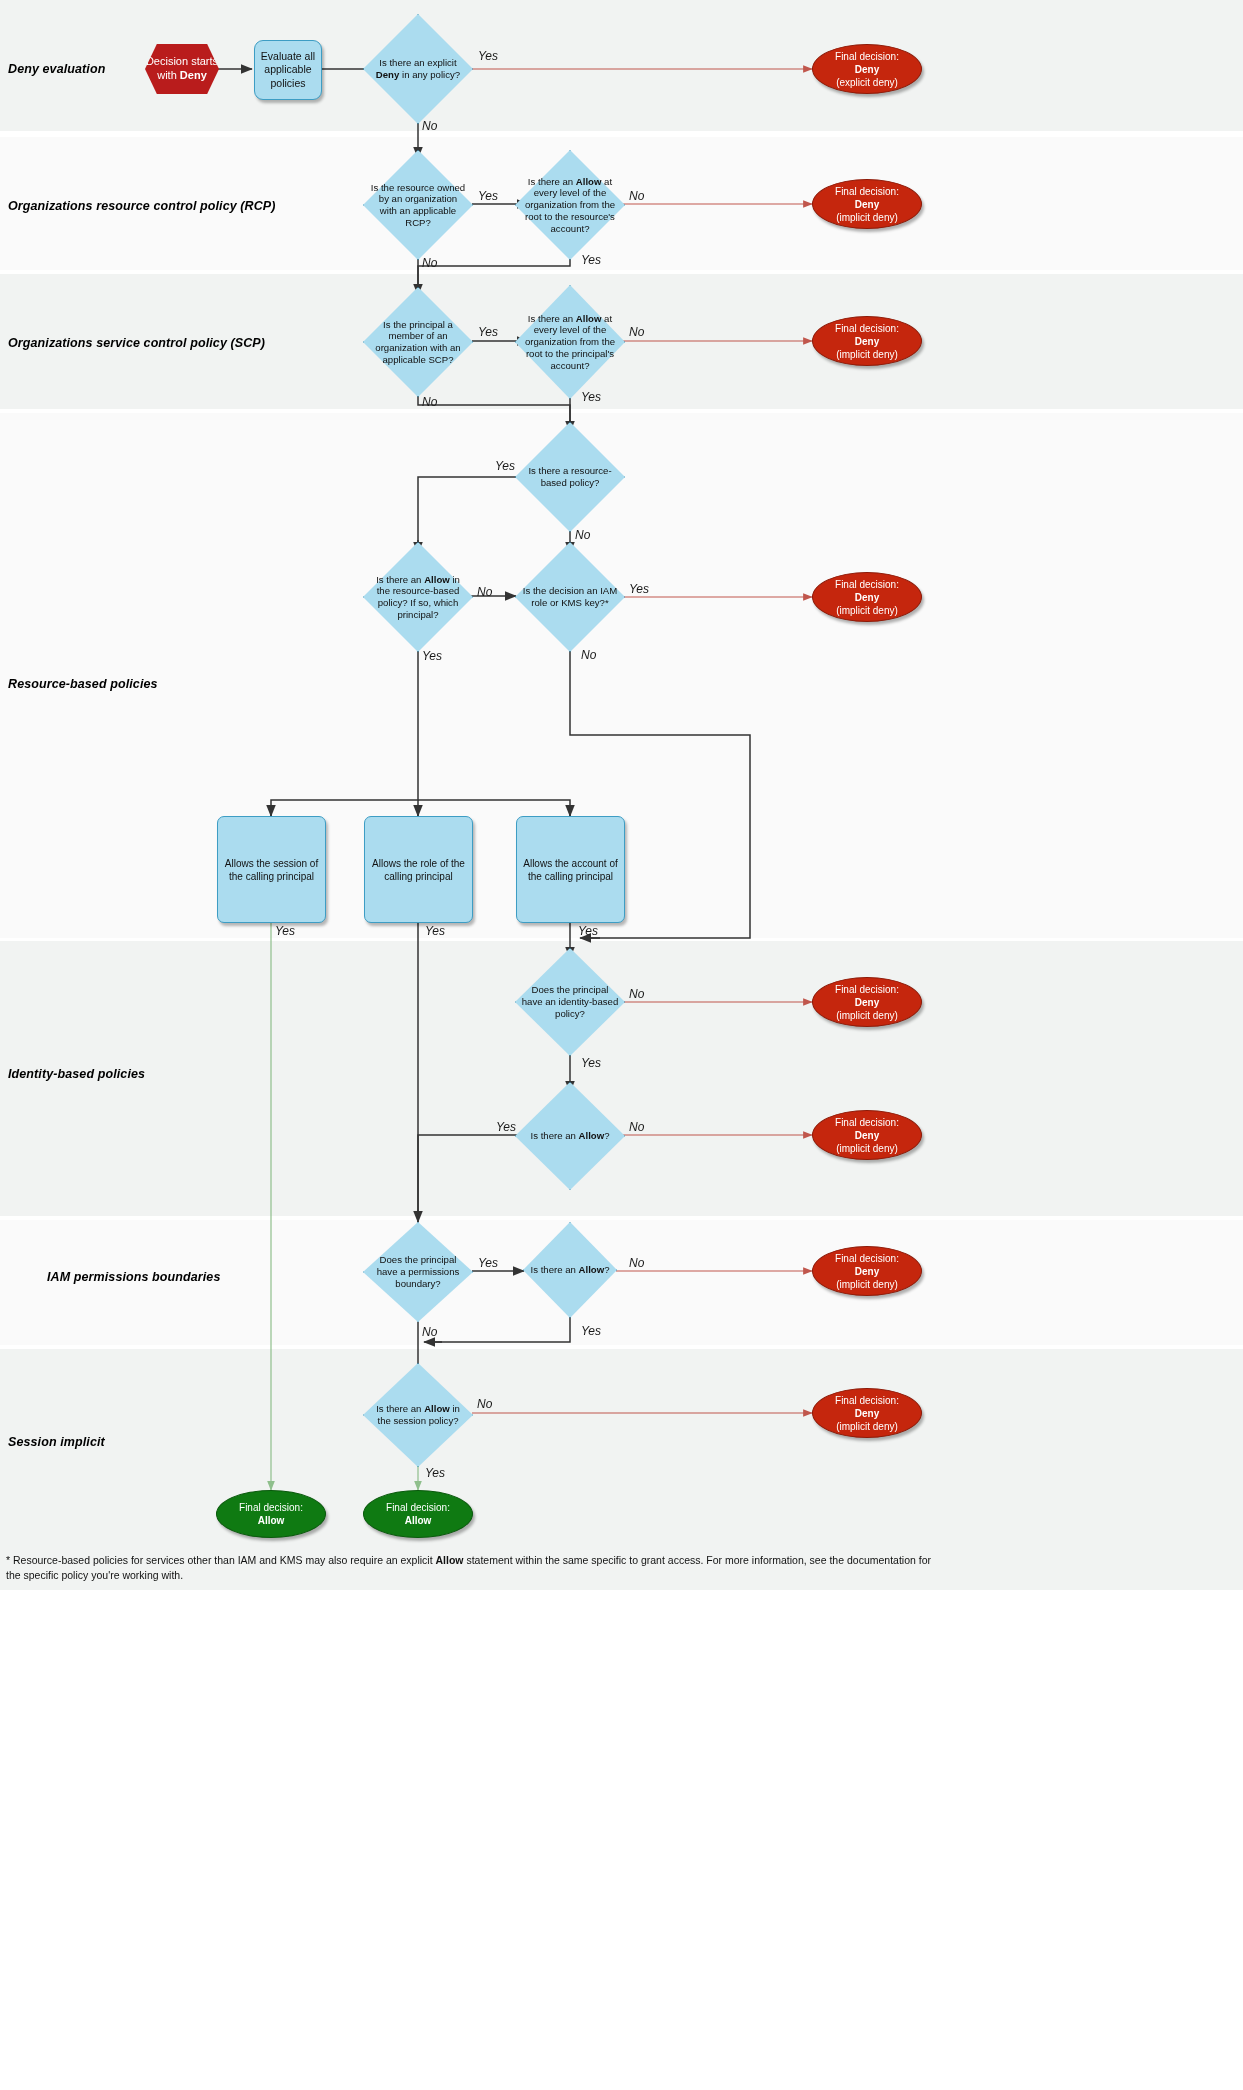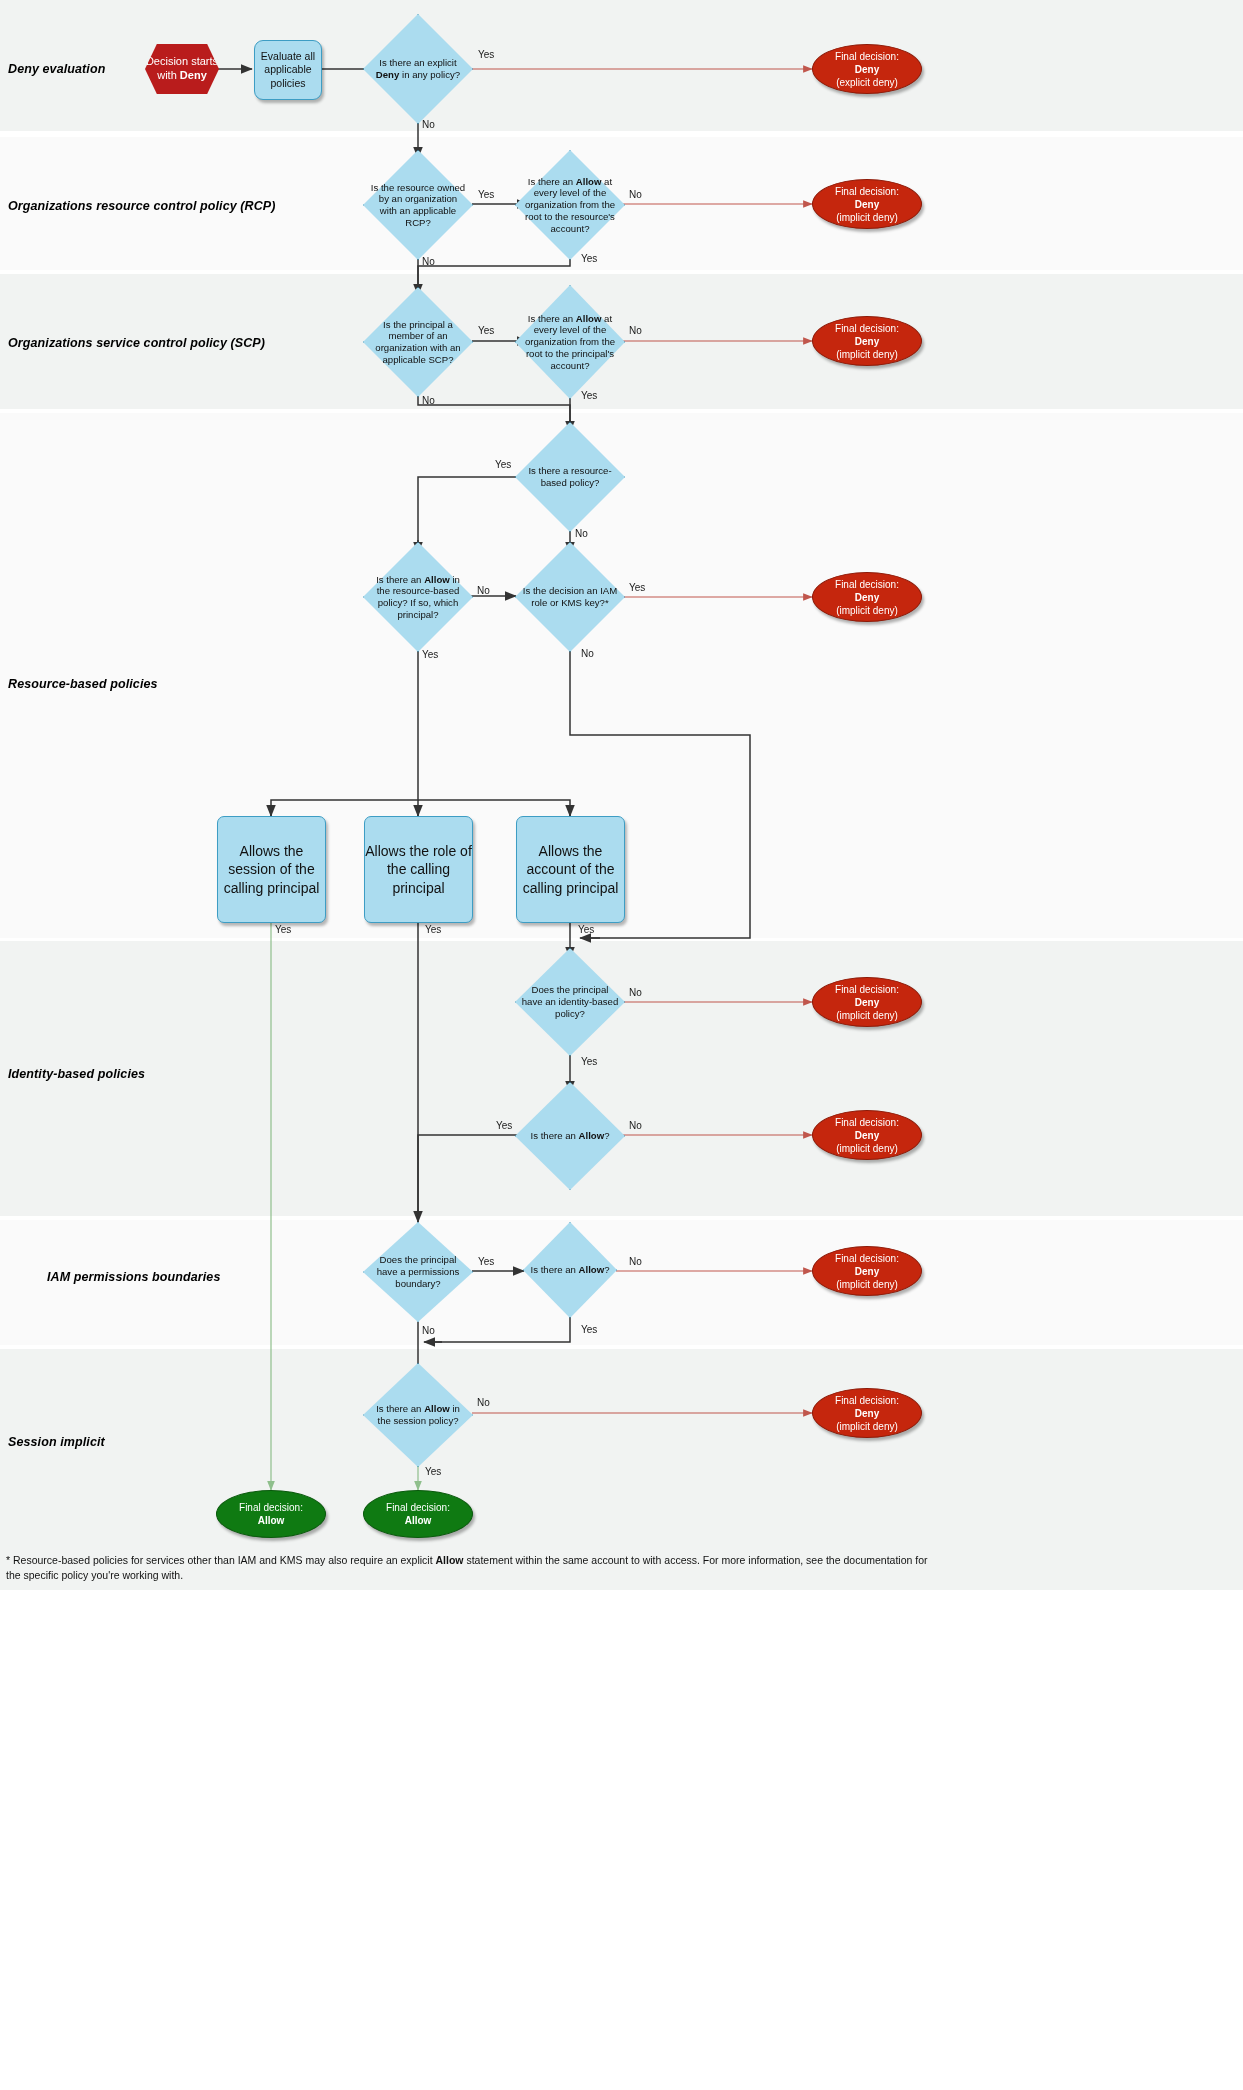--- a/index.html
+++ b/index.html
@@ -29,21 +29,21 @@
     filter:drop-shadow(2px 3px 2px rgba(0,0,0,.33));
   }
 
   
   .proc{
     background:#ABDCEF;border:1.3px solid #3d9dc4;border-radius:9px;
     color:#111;font-size:10.5px;line-height:1.3;
     display:flex;align-items:center;justify-content:center;text-align:center;
     box-shadow:2px 3px 3px rgba(0,0,0,.28);
   }
-  .proc.big{font-size:14px;border-radius:7px;}
+  .proc.big{font-size:10px;border-radius:7px;}
 
   
   .dia{display:flex;align-items:center;justify-content:center;}
   .dia .shape{
     position:absolute;inset:0;background:#ABDCEF;border:1.3px solid #3d9dc4;
     clip-path:polygon(50% 0%,100% 50%,50% 100%,0% 50%);
     filter:drop-shadow(2px 3px 2.5px rgba(0,0,0,.30));
   }
   .dia .txt{
     position:relative;z-index:2;text-align:center;font-size:9.6px;line-height:1.22;
@@ -56,22 +56,22 @@
     display:flex;align-items:center;justify-content:center;
     font-size:10px;line-height:1.3;
     box-shadow:2px 3px 3px rgba(0,0,0,.30);
   }
   .term.deny{background:#C5260D;border:1.3px solid #8d1b09;}
   .term.allow{background:#0f7a12;border:1.3px solid #0a5a0d;}
   .term b{font-weight:bold;}
 
   
   .elabel{
-    position:absolute;font-size:10px;color:#1a1a1a;white-space:nowrap;
-    background:transparent;line-height:1;
+    position:absolute;font-size:12px;color:#1a1a1a;white-space:nowrap;
+    background:transparent;line-height:1;font-style:italic;
   }
 
   .footnote{
     position:absolute;left:6px;width:1230px;font-size:10.5px;line-height:1.45;color:#111;
   }
   b{font-weight:bold;}
 </style>
 </head>
 <body>
 
@@ -329,17 +329,17 @@
       <div class="elabel" style="left: 629px; top: 1121px;">No</div>
       <div class="elabel" style="left: 478px; top: 1257px;">Yes</div>
       <div class="elabel" style="left: 422px; top: 1326px;">No</div>
       <div class="elabel" style="left: 629px; top: 1257px;">No</div>
       <div class="elabel" style="left: 581px; top: 1325px;">Yes</div>
       <div class="elabel" style="left: 477px; top: 1398px;">No</div>
       <div class="elabel" style="left: 425px; top: 1467px;">Yes</div>
     </div>
 
   <div class="footnote" style="top:1553px;">
-    <span>* Resource-based policies for services other than IAM and KMS may also require an explicit </span><b>Allow</b><span> statement within the same account to with access. For more information, see the documentation for</span><br>
+    <span>* Resource-based policies for services other than IAM and KMS may also require an explicit </span><b>Allow</b><span> statement within the same specific to grant access. For more information, see the documentation for</span><br>
     <span>the specific policy you're working with.</span>
   </div>
 
 </div>
 
 </body></html>

